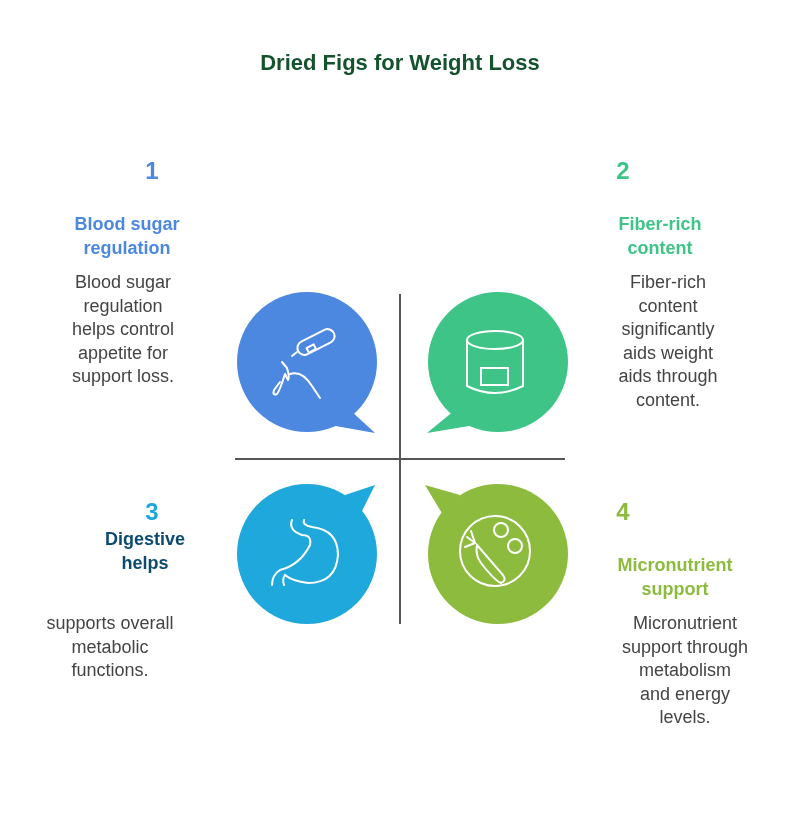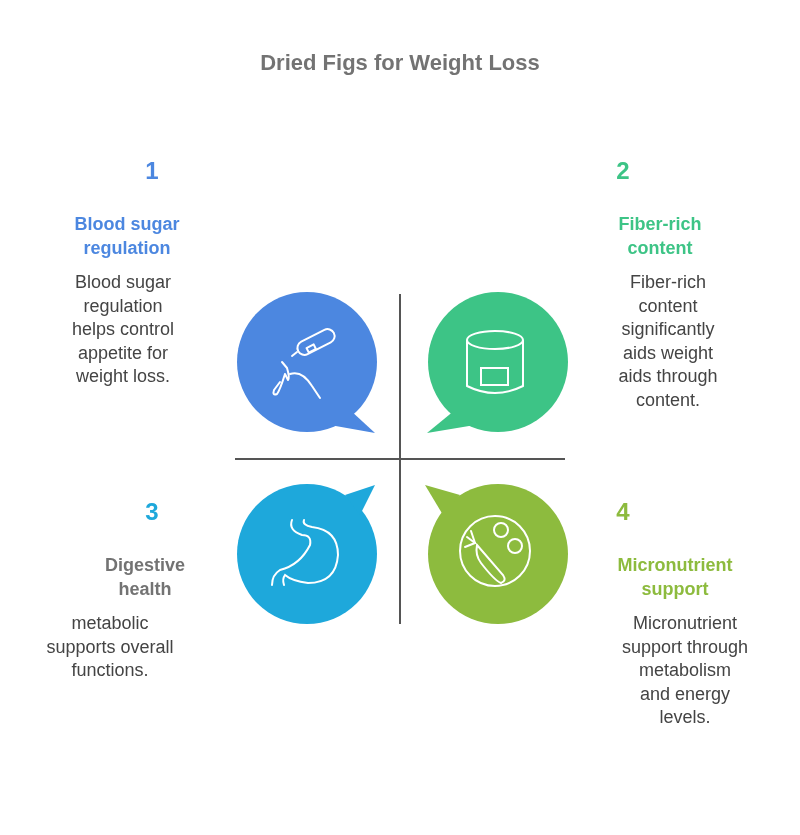--- a/index.html
+++ b/index.html
@@ -1,17 +1,17 @@
 <!DOCTYPE html>
 <html><head>
 <meta charset="utf-8">
 <style>
   html,body{margin:0;padding:0;background:#fff;}
   body{width:800px;height:835px;position:relative;overflow:hidden;font-family:"Liberation Sans",sans-serif;}
-  .title{position:absolute;left:0;width:800px;top:50px;text-align:center;font-size:22px;font-weight:bold;color:#737373;}
+  .title{position:absolute;left:0;width:800px;top:50px;text-align:center;font-size:22px;font-weight:bold;color:#14532d;}
   .num{position:absolute;font-size:24px;font-weight:bold;text-align:center;width:60px;}
   .head{position:absolute;font-size:18px;font-weight:bold;text-align:center;line-height:24px;}
   .desc{position:absolute;font-size:18px;color:#444;text-align:center;line-height:23.5px;}
   .bubble{position:absolute;}
   .divider{position:absolute;background:#555;}
 </style>
 </head>
 <body>
 
 <div class="title">Dried Figs for Weight Loss</div>
@@ -19,45 +19,45 @@
 <div class="num" style="left:122px;top:157px;color:#4C87E0">1</div>
 <div class="head" style="left:52px;width:150px;top:212px;color:#4C87E0">
   <div>Blood sugar</div>
   <div>regulation</div>
 </div>
 <div class="desc" style="left:48px;width:150px;top:271px">
   <div>Blood sugar</div>
   <div>regulation</div>
   <div>helps control</div>
   <div>appetite for</div>
-  <div>weight loss.</div>
+  <div>support loss.</div>
 </div>
 
 <div class="num" style="left:593px;top:157px;color:#3DC486">2</div>
 <div class="head" style="left:585px;width:150px;top:212px;color:#3DC486">
   <div>Fiber-rich</div>
   <div>content</div>
 </div>
 <div class="desc" style="left:593px;width:150px;top:271px">
   <div>Fiber-rich</div>
   <div>content</div>
   <div>significantly</div>
   <div>aids weight</div>
   <div>aids through</div>
   <div>content.</div>
 </div>
 
 <div class="num" style="left:122px;top:498px;color:#1EA8DB">3</div>
-<div class="head" style="left:70px;width:150px;top:553px;color:#737373">
+<div class="head" style="left:70px;width:150px;top:527px;color:#0c4a6e">
   <div>Digestive</div>
-  <div>health</div>
+  <div>helps</div>
 </div>
 <div class="desc" style="left:30px;width:160px;top:612px">
+  <div>supports overall</div>
   <div>metabolic</div>
-  <div>supports overall</div>
   <div>functions.</div>
 </div>
 
 <div class="num" style="left:593px;top:498px;color:#8DBB3E">4</div>
 <div class="head" style="left:595px;width:160px;top:553px;color:#8DBB3E">
   <div>Micronutrient</div>
   <div>support</div>
 </div>
 <div class="desc" style="left:605px;width:160px;top:612px">
   <div>Micronutrient</div>

